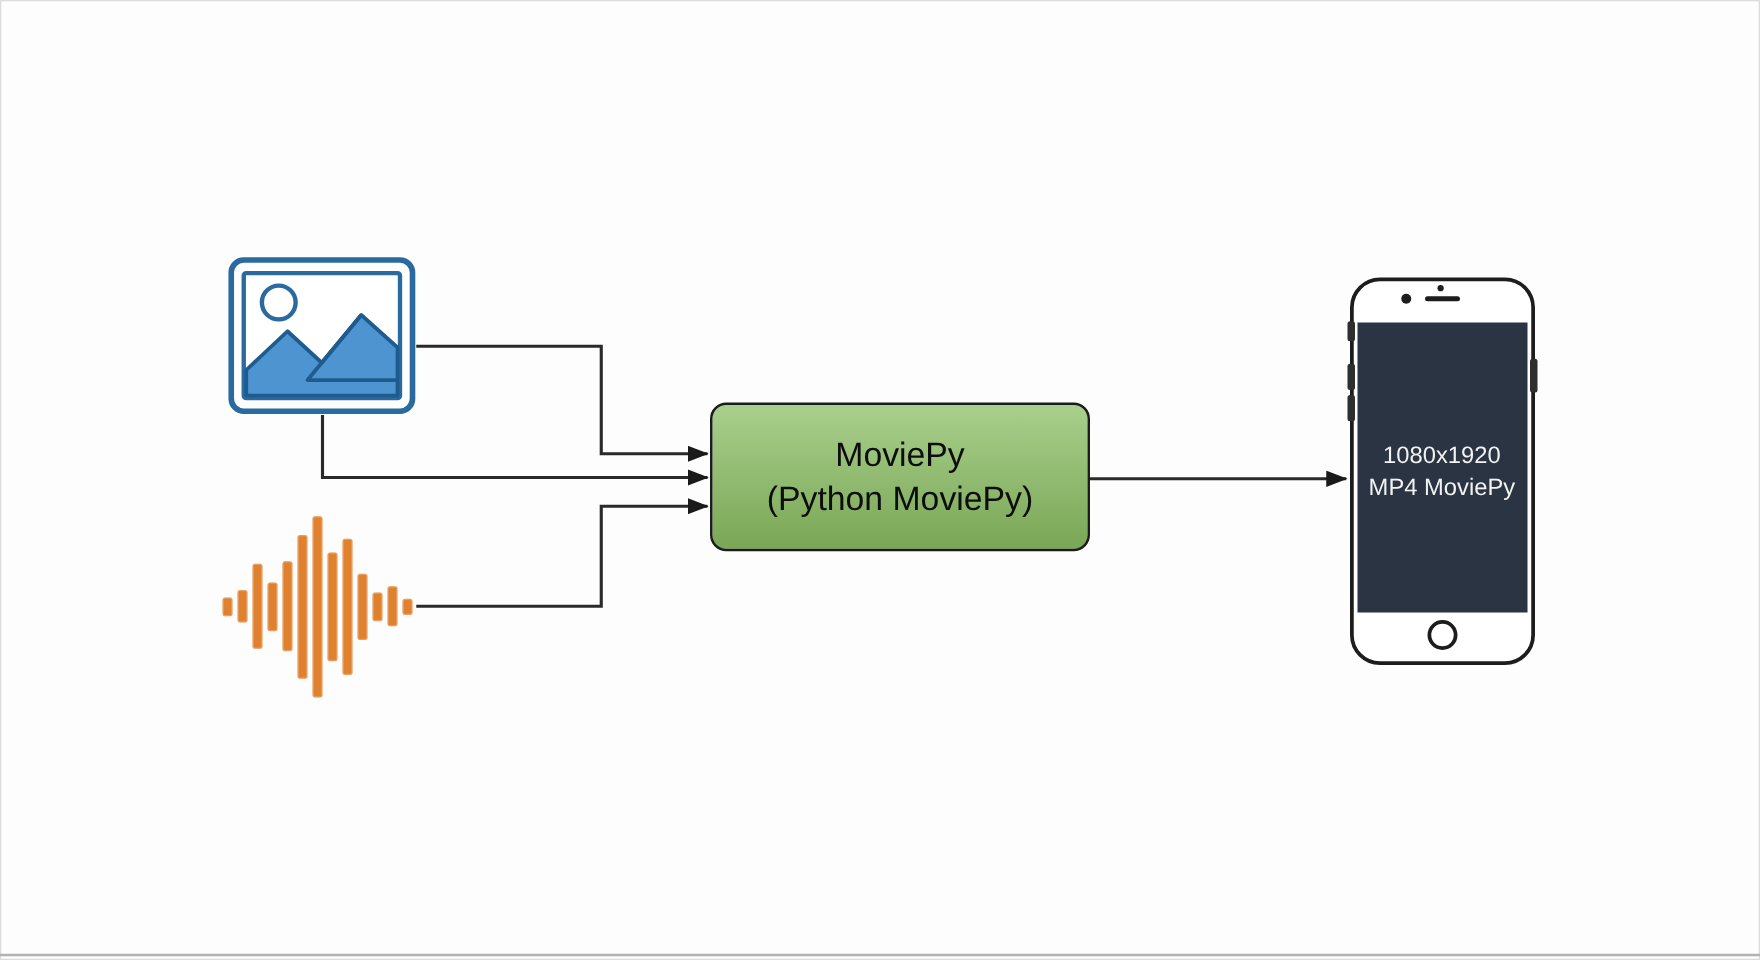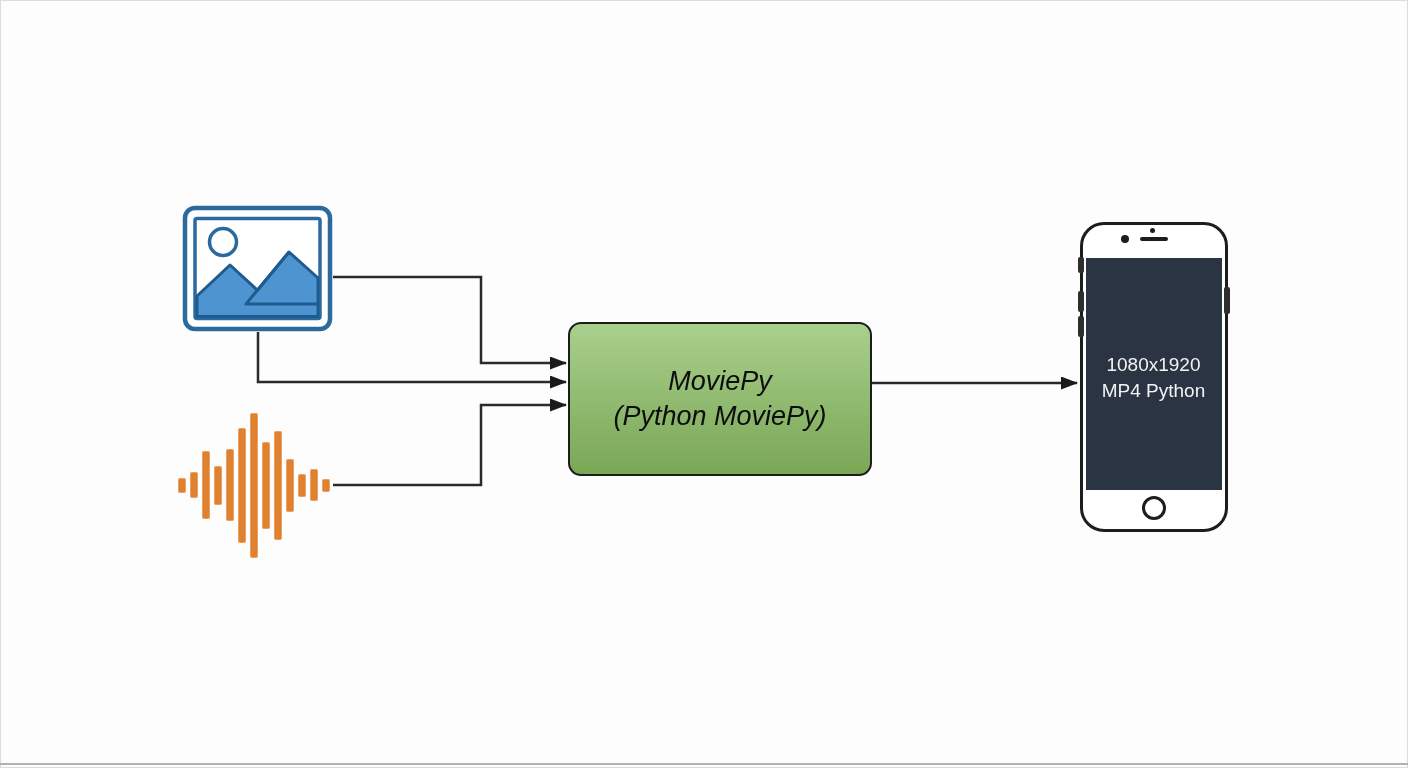--- a/index.html
+++ b/index.html
@@ -52,34 +52,33 @@
     width: 8px;
     background: var(--wave-orange, #e0812f);
     border-radius: 2px;
     box-shadow: inset 0 0 0 1px rgba(255,255,255,0.25);
     flex: 0 0 auto;
   }
   
   .moviepy-box {
     position: absolute;
     left: 568px; top: 322px;
-    width: 304px; height: 154px;
+    width: 304px; height: 119px;
     box-sizing: border-box;
     border: 2.5px solid var(--moviepy-border, #1c1c1c);
     border-radius: 13px;
     background: linear-gradient(to bottom, var(--moviepy-top, #a9cf8c), var(--moviepy-bottom, #7aa756));
     display: flex;
     flex-direction: column;
     align-items: center;
     justify-content: center;
     color: #0d0d0d;
     font-size: 27px;
     line-height: 35px;
     text-align: center;
-    font-style: italic;
   }
   
   .phone {
     position: absolute;
     left: 1080px; top: 222px;
     width: 148px; height: 310px;
     box-sizing: border-box;
     background: #ffffff;
     border: 3.5px solid var(--phone-outline, #1d1d1d);
     border-radius: 24px;
@@ -188,21 +187,21 @@
     <div>MoviePy</div>
     <div>(Python MoviePy)</div>
   </div>
 
   <div class="phone">
     <span class="sensor-dot"></span>
     <span class="camera-dot"></span>
     <span class="speaker"></span>
     <div class="screen">
       <div>1080x1920</div>
-      <div>MP4 Python</div>
+      <div>MP4 MoviePy</div>
     </div>
     <span class="home-btn"></span>
     <span class="side-btn l1"></span>
     <span class="side-btn l2"></span>
     <span class="side-btn l3"></span>
     <span class="side-btn r1"></span>
   </div>
 
   <div class="bottom-line"></div>
 </div>

